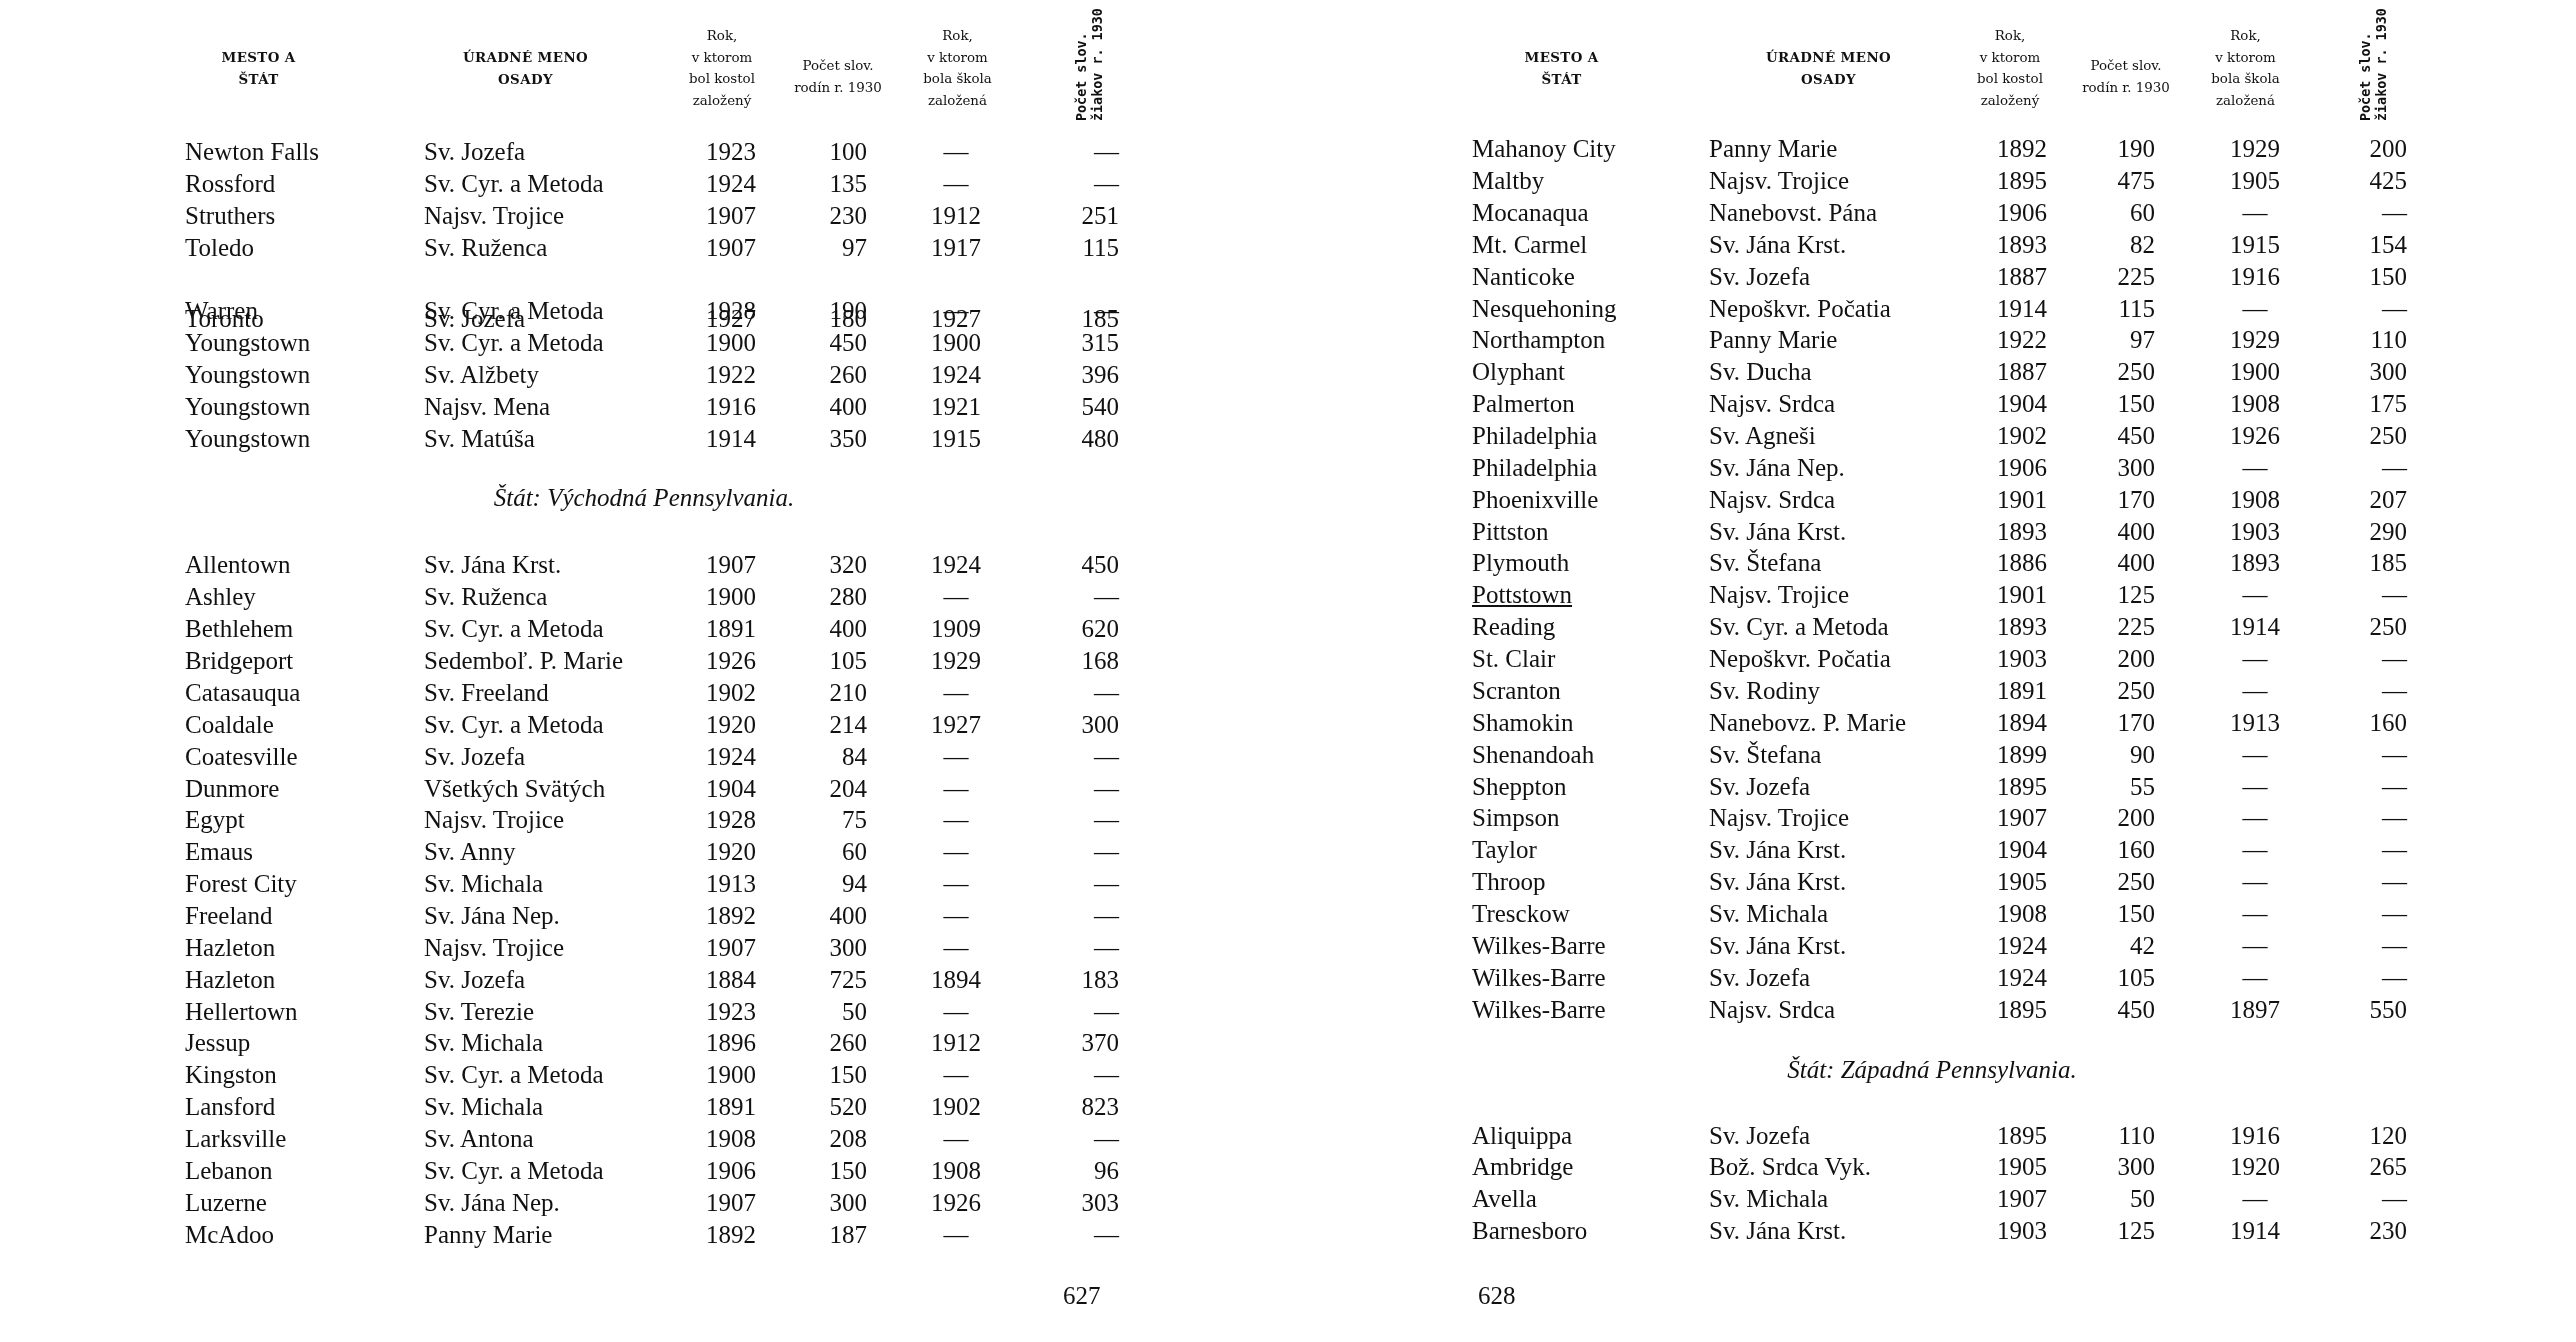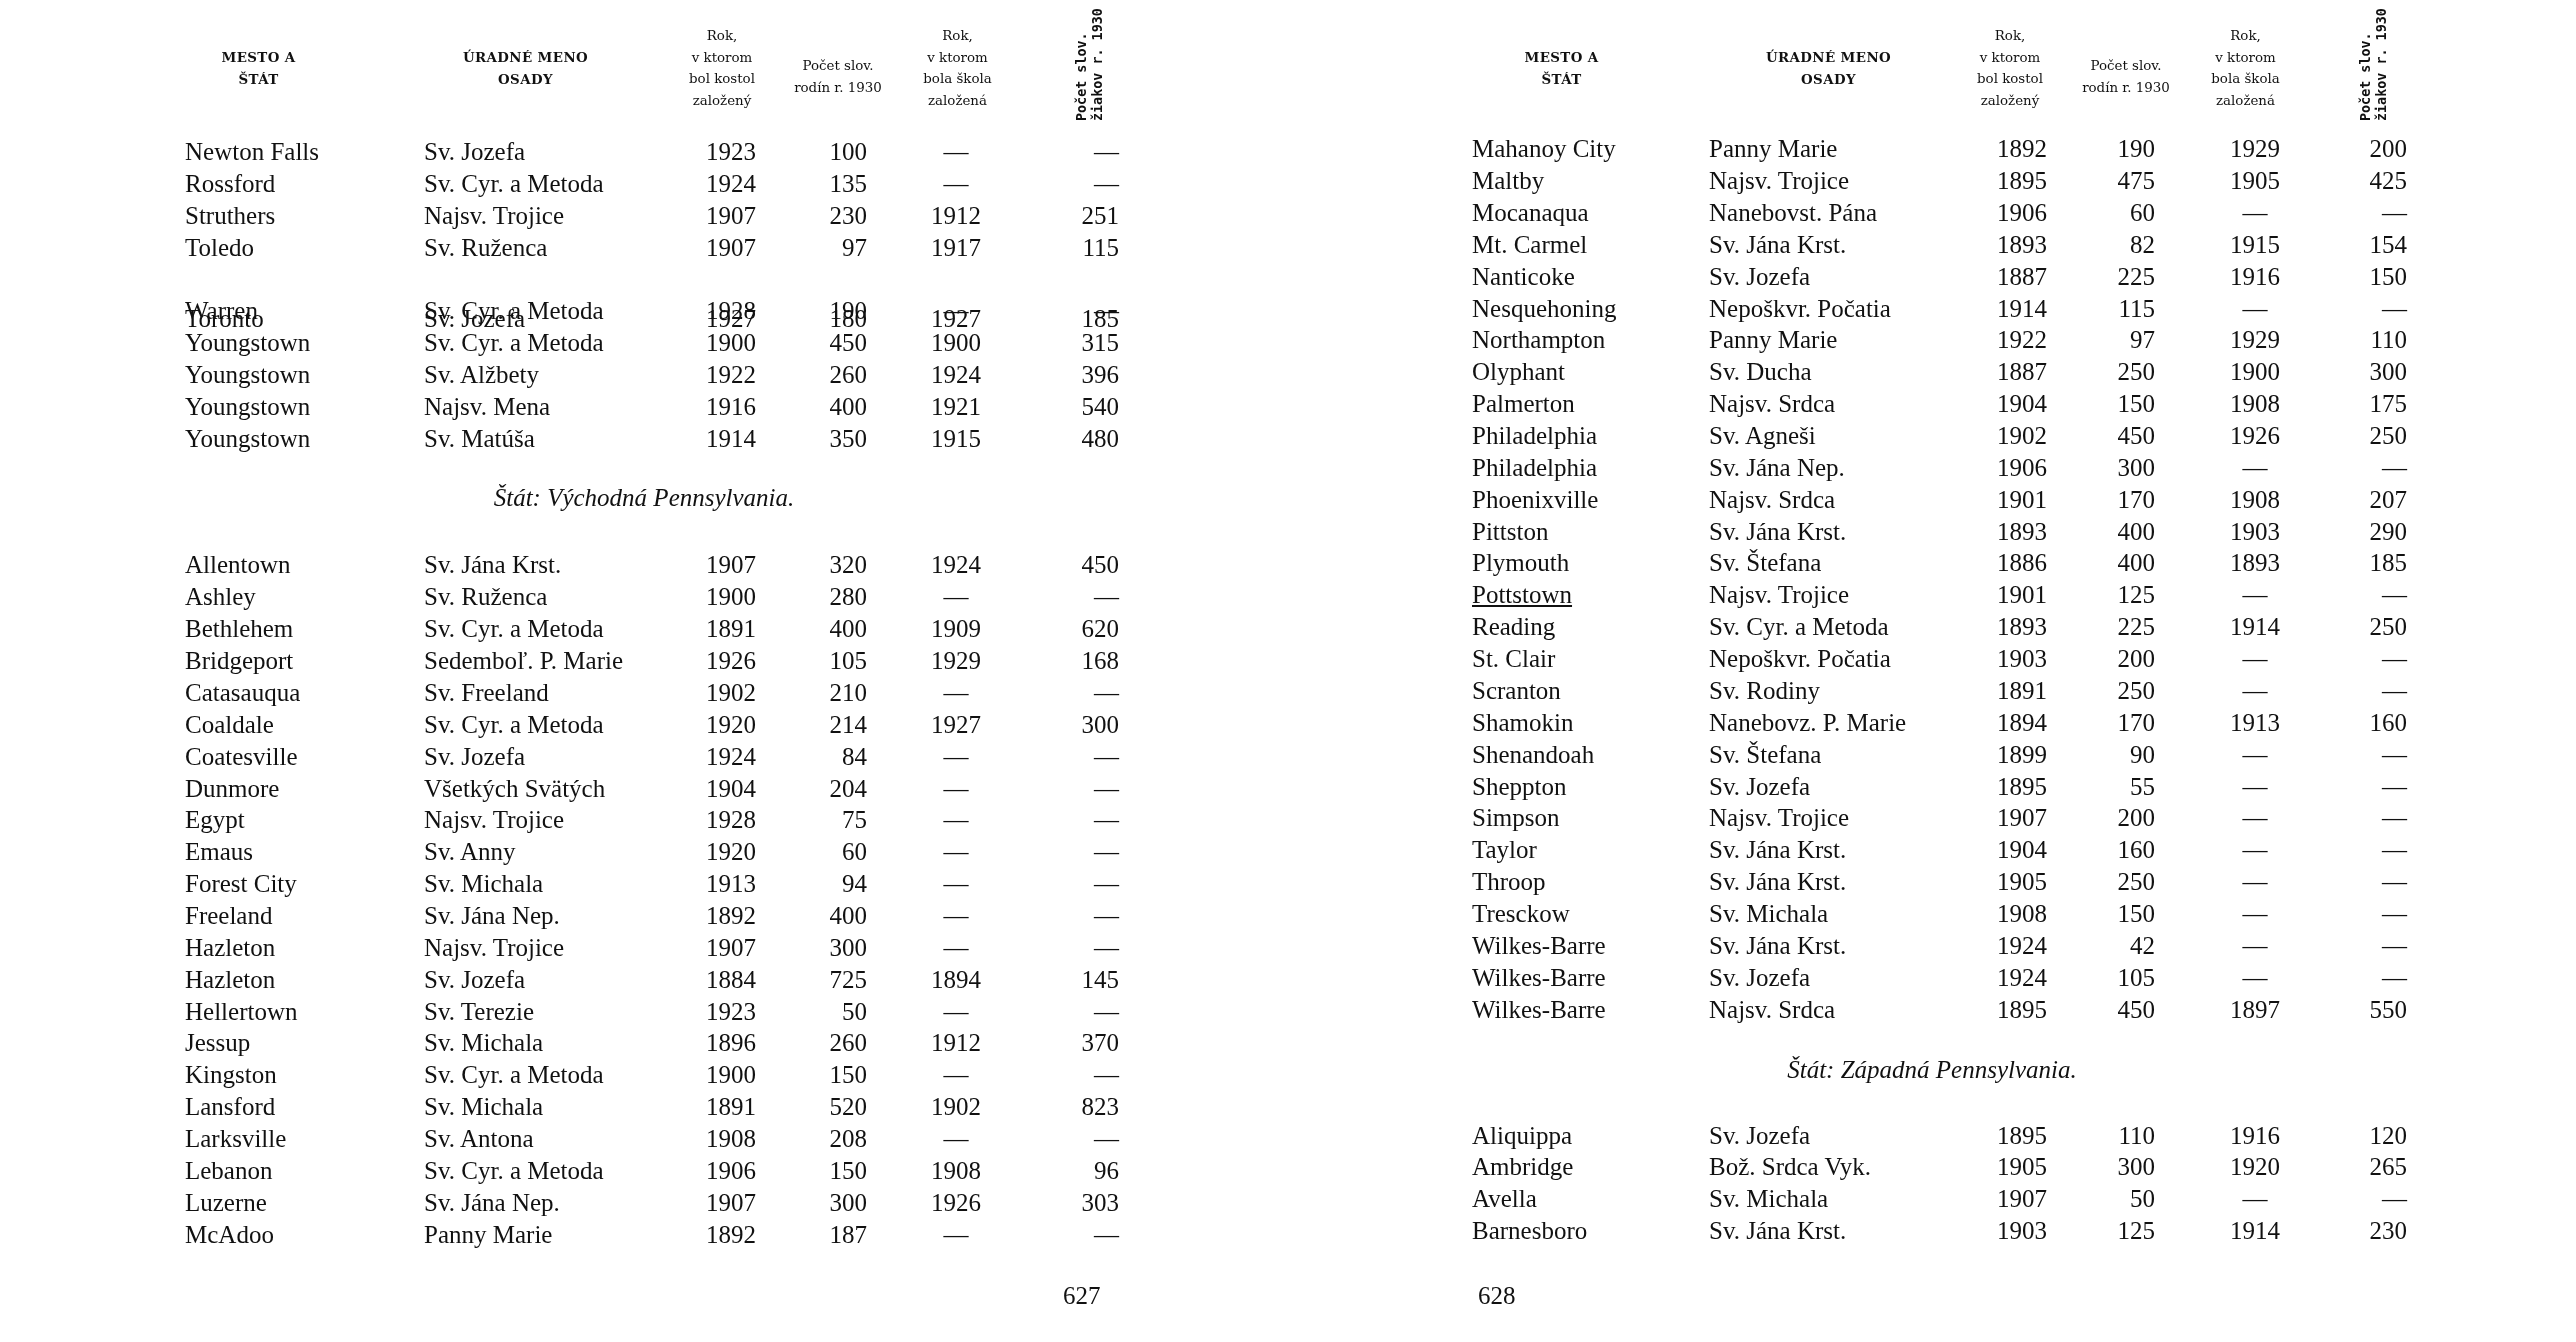--- a/index.html
+++ b/index.html
@@ -236,21 +236,21 @@
         <span class="cell c-right" style="left: 806px; width: 61px;">300</span>
         <span class="cell c-num" style="left: 911px; width: 90px;">—</span>
         <span class="cell c-right" style="left: 1047px; width: 72px;">—</span>
       </div>
       <div class="row" style="top: 965px;">
         <span class="cell c-city" style="left: 185px;">Hazleton</span>
         <span class="cell c-city" style="left: 424px;">Sv. Jozefa</span>
         <span class="cell c-num" style="left: 686px; width: 90px;">1884</span>
         <span class="cell c-right" style="left: 806px; width: 61px;">725</span>
         <span class="cell c-num" style="left: 911px; width: 90px;">1894</span>
-        <span class="cell c-right" style="left: 1047px; width: 72px;">145</span>
+        <span class="cell c-right" style="left: 1047px; width: 72px;">183</span>
       </div>
       <div class="row" style="top: 997px;">
         <span class="cell c-city" style="left: 185px;">Hellertown</span>
         <span class="cell c-city" style="left: 424px;">Sv. Terezie</span>
         <span class="cell c-num" style="left: 686px; width: 90px;">1923</span>
         <span class="cell c-right" style="left: 806px; width: 61px;">50</span>
         <span class="cell c-num" style="left: 911px; width: 90px;">—</span>
         <span class="cell c-right" style="left: 1047px; width: 72px;">—</span>
       </div>
       <div class="row" style="top: 1028px;">

